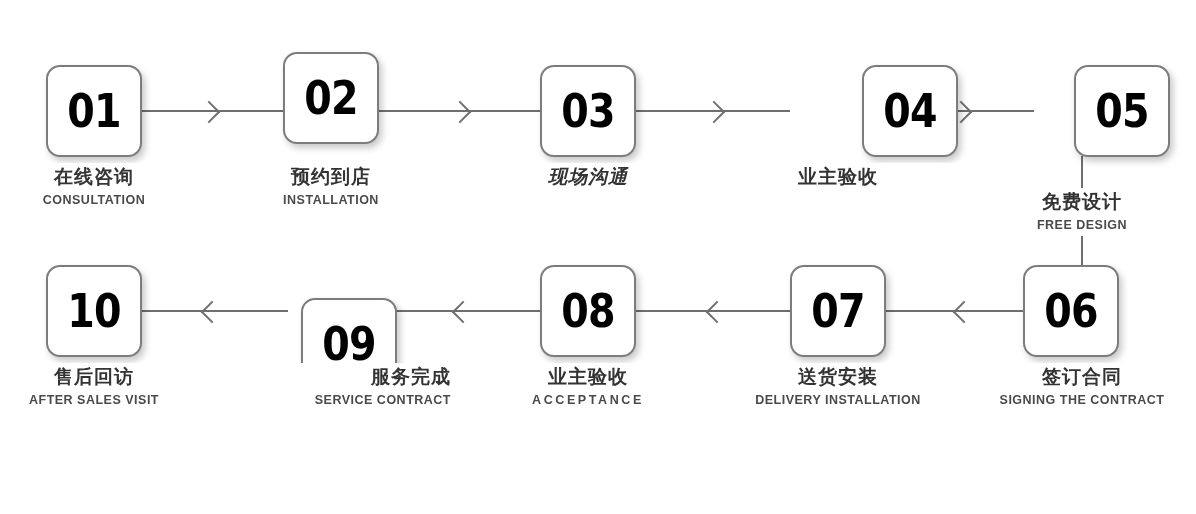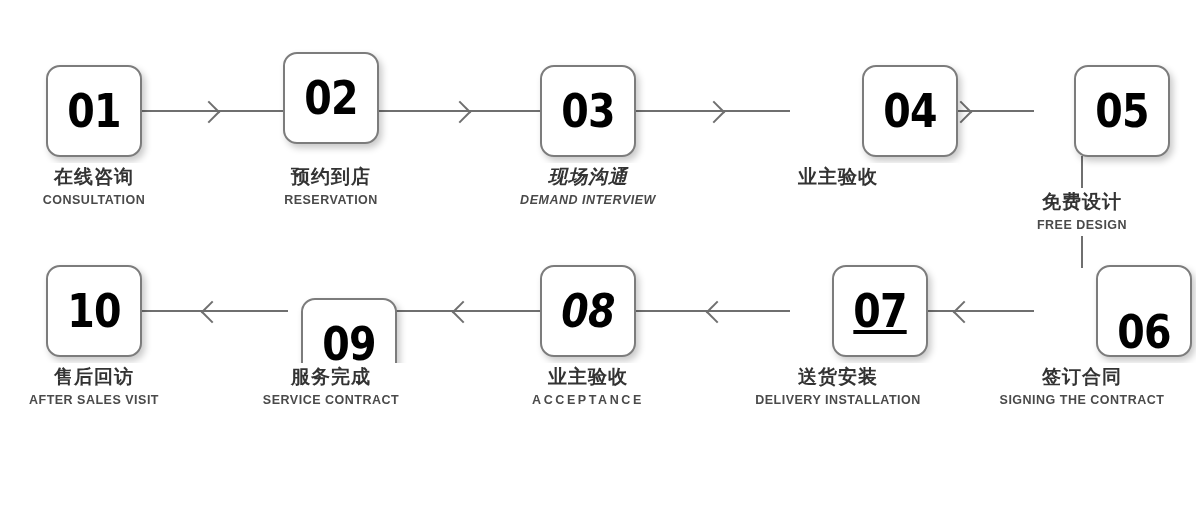--- a/index.html
+++ b/index.html
@@ -142,55 +142,54 @@
   <div class="step-box" style="left:1034px; top:65px;margin-left:40px;">
     <span class="step-num">05</span>
   </div>
 
   <div class="step-label" style="left:-26px; top:163px;">
     <div class="label-cn">在线咨询</div>
     <div class="label-en">CONSULTATION</div>
   </div>
   <div class="step-label" style="left:211px; top:163px;">
     <div class="label-cn">预约到店</div>
-    <div class="label-en">RESERVATION</div>
+    <div class="label-en">INSTALLATION</div>
   </div>
   <div class="step-label" style="left:468px; top:163px;font-style:italic;">
     <div class="label-cn">现场沟通</div>
-    <div class="label-en">DEMAND INTERVIEW</div>
   </div>
   <div class="step-label" style="left:718px; top:163px;">
     <div class="label-cn">业主验收</div>
   </div>
   <div class="step-label" style="left:962px; top:188px;">
     <div class="label-cn">免费设计</div>
     <div class="label-en">FREE DESIGN</div>
   </div>
 
   <div class="step-box" style="left:46px; top:265px;">
     <span class="step-num">10</span>
   </div>
   <div class="step-box" style="left:301px; top:265px;margin-top:33px;">
     <span class="step-num">09</span>
   </div>
-  <div class="step-box" style="left:540px; top:265px;font-style:italic;">
+  <div class="step-box" style="left:540px; top:265px;">
     <span class="step-num">08</span>
   </div>
-  <div class="step-box" style="left:832px; top:265px;text-decoration:underline;">
+  <div class="step-box" style="left:790px; top:265px;">
     <span class="step-num">07</span>
   </div>
-  <div class="step-box" style="left:1096px; top:265px;align-items:flex-end;">
+  <div class="step-box" style="left:1023px; top:265px;">
     <span class="step-num">06</span>
   </div>
 
   <div class="step-label" style="left:-26px; top:363px;">
     <div class="label-cn">售后回访</div>
     <div class="label-en">AFTER SALES VISIT</div>
   </div>
-  <div class="step-label" style="left:211px; top:363px;">
+  <div class="step-label" style="left:211px; top:363px;text-align:right;">
     <div class="label-cn">服务完成</div>
     <div class="label-en">SERVICE CONTRACT</div>
   </div>
   <div class="step-label" style="left:718px; top:363px;">
     <div class="label-cn">送货安装</div>
     <div class="label-en">DELIVERY INSTALLATION</div>
   </div>
   <div class="step-label" style="left:468px; top:363px;">
     <div class="label-cn">业主验收</div>
     <div class="label-en wide">ACCEPTANCE</div>

